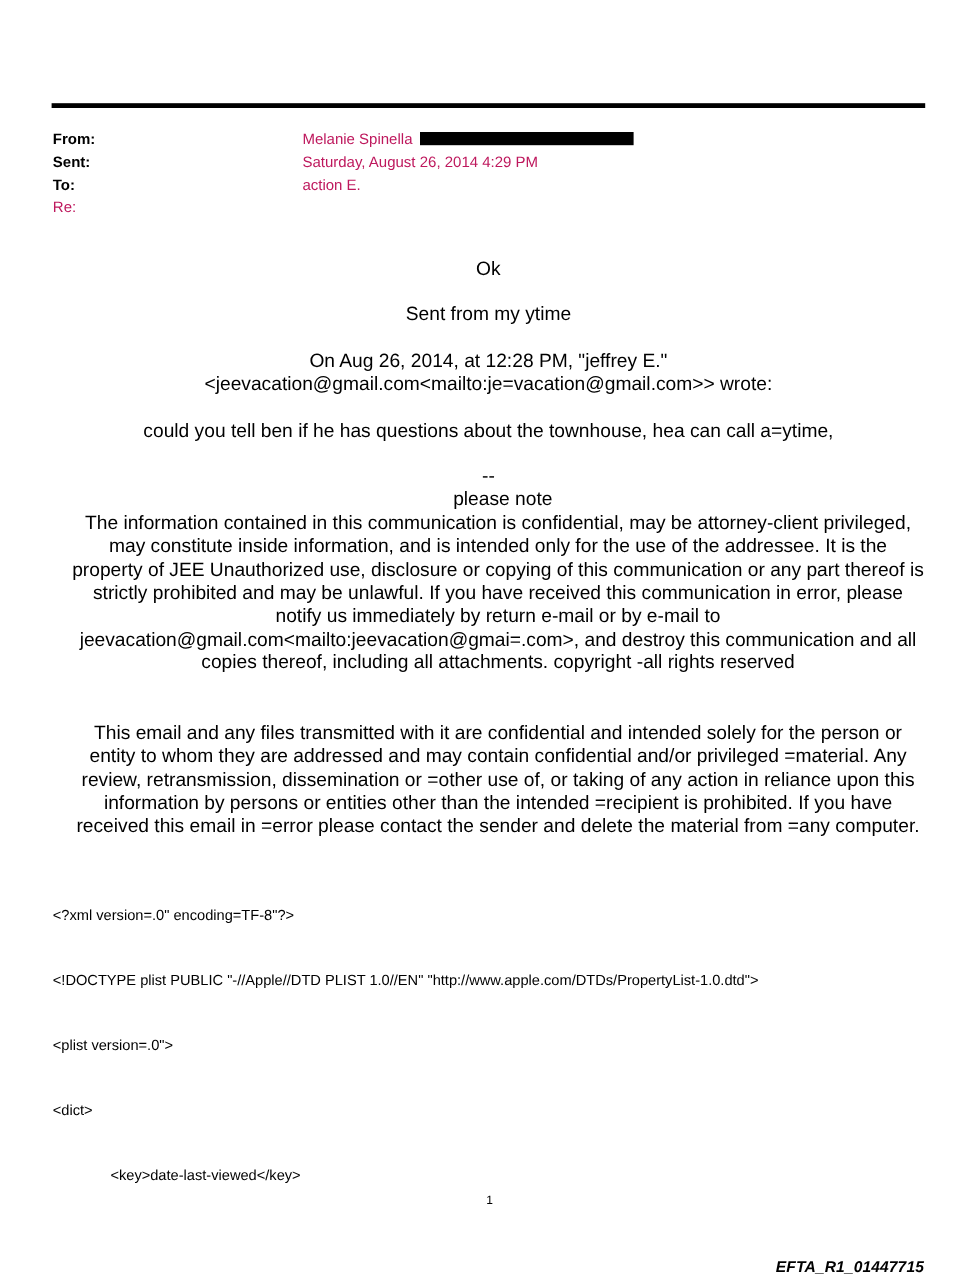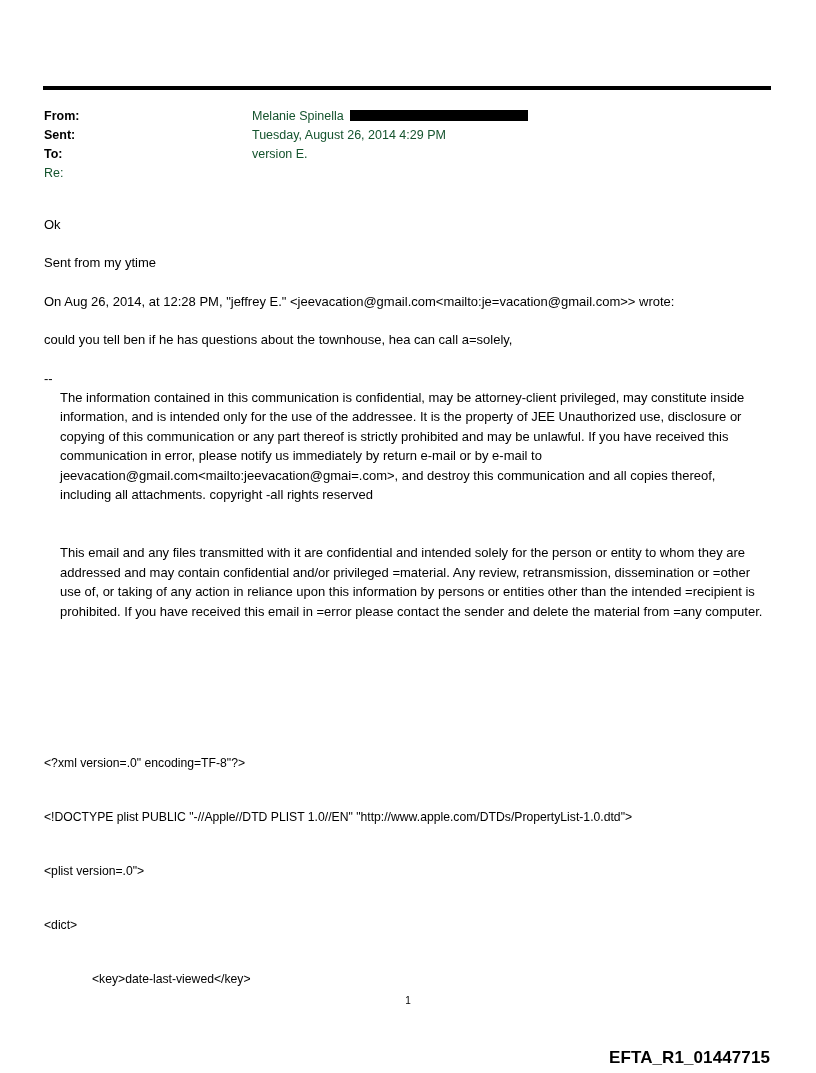--- a/index.html
+++ b/index.html
@@ -43,39 +43,40 @@
     height: 19px;
   }
   .hdr-label {
     width: 208px;
     font-weight: bold;
     font-size: 12.5px;
     color: #000;
   }
   .hdr-value {
     font-size: 12.5px;
-    color: #14532d;
+    color: #be185d;
     position: relative;
     white-space: nowrap;
   }
   .redaction {
     display: inline-block;
     width: 178px;
     height: 11px;
     background: #000000;
     vertical-align: -1px;
     margin-left: 6px;
   }
   .body-block {
     position: absolute;
     left: 44px;
     top: 215px;
     width: 726px;
-    font-size: 13px;
+    font-size: 16px;
     line-height: 19.4px;
+    text-align: center;
   }
   .p {
     margin: 0 0 19px 0;
   }
   .p-tight {
     margin: 0;
   }
   .notice {
     margin: 0 0 19px 16px;
   }
@@ -100,56 +101,58 @@
     left: 0;
     top: 995px;
     width: 816px;
     text-align: center;
     font-size: 10px;
   }
   .footer-id {
     position: absolute;
     right: 46px;
     top: 1048px;
-    font-size: 17px;
+    font-size: 13px;
     font-weight: bold;
     letter-spacing: 0.1px;
+    font-style: italic;
   }
 </style>
 </head>
 <body>
 
 <div class="page">
 
   <div class="top-rule"></div>
 
   <div class="header-block">
     <div class="hdr-row">
       <div class="hdr-label">From:</div>
       <div class="hdr-value"><span>Melanie Spinella</span><span class="redaction"></span></div>
     </div>
     <div class="hdr-row">
       <div class="hdr-label">Sent:</div>
-      <div class="hdr-value">Tuesday, August 26, 2014 4:29 PM</div>
+      <div class="hdr-value">Saturday, August 26, 2014 4:29 PM</div>
     </div>
     <div class="hdr-row">
       <div class="hdr-label">To:</div>
-      <div class="hdr-value">version E.</div>
+      <div class="hdr-value">action E.</div>
     </div>
     <div class="hdr-row">
       <div class="hdr-value">Re:</div>
     </div>
   </div>
 
   <div class="body-block">
     <p class="p">Ok</p>
     <p class="p">Sent from my ytime</p>
     <p class="p">On Aug 26, 2014, at 12:28 PM, "jeffrey E." &lt;jeevacation@gmail.com&lt;mailto:je=vacation@gmail.com&gt;&gt; wrote:</p>
-    <p class="p">could you tell ben if he has questions about the townhouse,  hea can call a=solely,</p>
+    <p class="p">could you tell ben if he has questions about the townhouse,  hea can call a=ytime,</p>
     <p class="p-tight">--</p>
+    <p class="p-tight indent-note">please note</p>
     <p class="notice">The information contained in this communication is confidential, may be attorney-client privileged, may constitute inside information, and is intended only for the use of the addressee. It is the property of JEE Unauthorized use, disclosure or copying of this communication or any part thereof is strictly prohibited and may be unlawful. If you have received this communication in error, please notify us immediately by return e-mail or by e-mail to jeevacation@gmail.com&lt;mailto:jeevacation@gmai=.com&gt;, and destroy this communication and all copies thereof, including all attachments. copyright -all rights reserved</p>
     <div class="spacer-lg"></div>
     <p class="notice">This email and any files transmitted with it are confidential and intended solely for the person or entity to whom they are addressed and may contain confidential and/or privileged =material.  Any review, retransmission, dissemination or =other use of, or taking of any action in reliance upon this information by persons or entities other than the intended =recipient is prohibited.  If you have received this email in =error please contact the sender and delete the material from =any computer.</p>
   </div>
 
   <div class="code-block">
     <div>&lt;?xml version=.0" encoding=TF-8"?&gt;</div>
     <div>&lt;!DOCTYPE plist PUBLIC "-//Apple//DTD PLIST 1.0//EN" "http://www.apple.com/DTDs/PropertyList-1.0.dtd"&gt;</div>
     <div>&lt;plist version=.0"&gt;</div>
     <div>&lt;dict&gt;</div>

